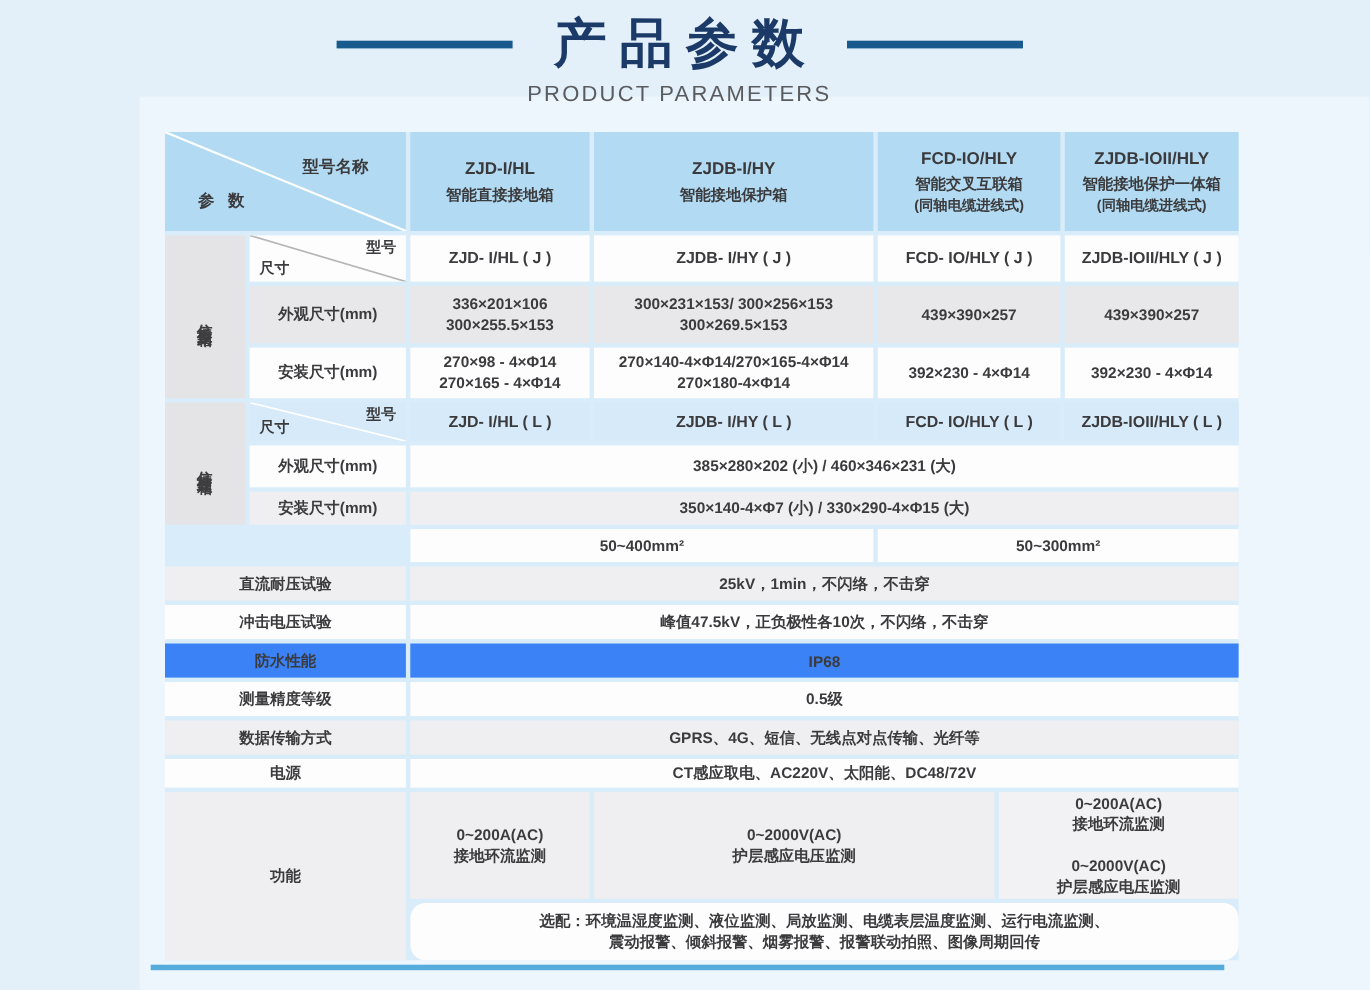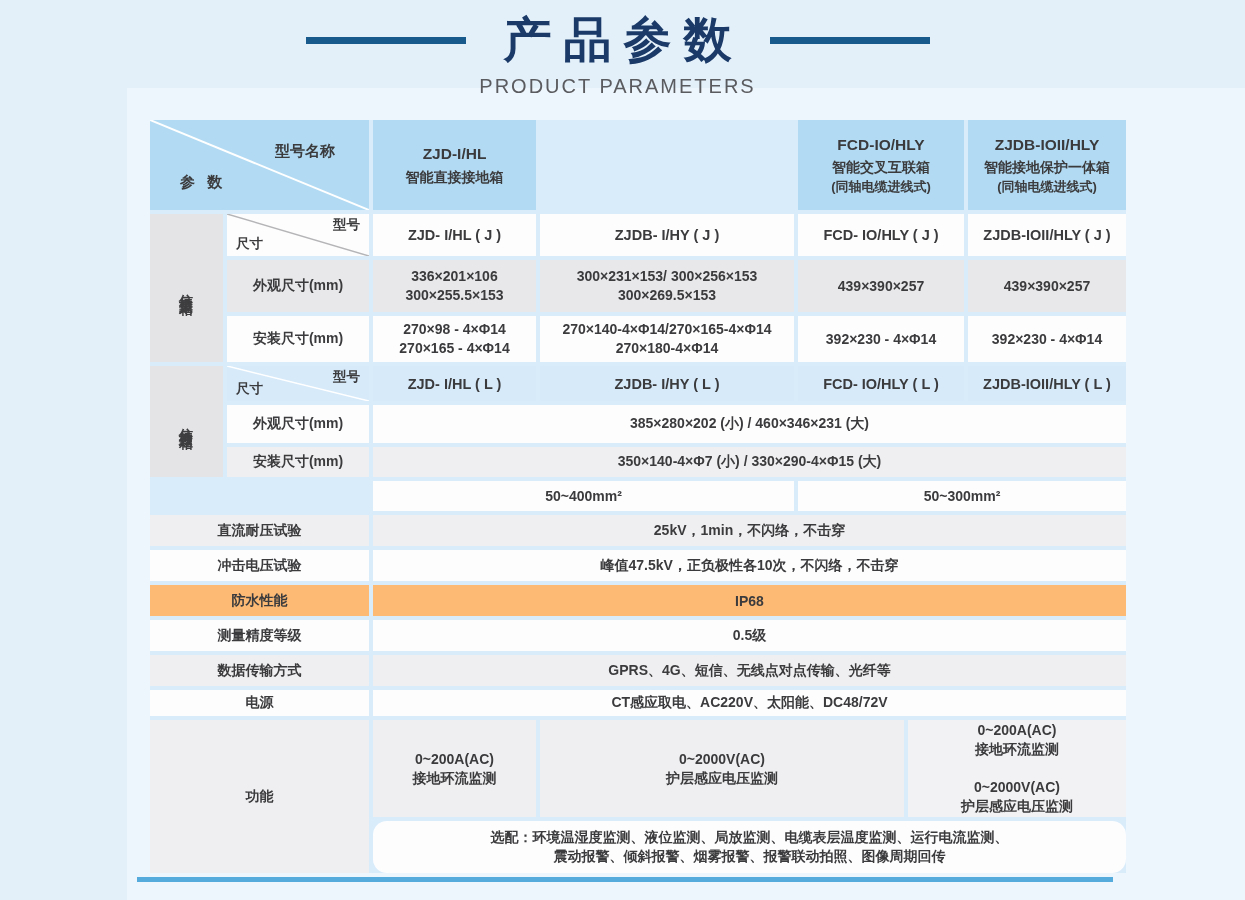--- a/index.html
+++ b/index.html
@@ -27,21 +27,21 @@
   }
   .c{display:flex;flex-direction:column;align-items:center;justify-content:center;text-align:center;position:relative;}
   .pre{white-space:pre-line;line-height:1.35;}
   .bg-h{background:#b2dbf3;}
   .bg-w{background:#fdfdfe;}
   .bg-g1{background:#e8e8ea;}
   .bg-g2{background:#efeff1;}
   .bg-g3{background:#f2f2f4;}
   .bg-sec{background:#e4e4e6;}
   .bg-bl{background:#d6eafa;}
-  .bg-row-bl{background:#fdba74;}
+  .bg-row-bl{background:#3b82f6;}
   .hd-model{font-size:15.5px;font-weight:700;color:#3a3a3c;line-height:1.55;}
   .hd-name{font-size:14px;font-weight:600;line-height:1.5;}
   .hd-note{font-size:13px;font-weight:700;line-height:1.4;}
   .lbl{font-weight:700;}
   .val{font-weight:600;}
   .model-val{font-weight:600;font-size:14.5px;}
   .vertical{writing-mode:vertical-rl;letter-spacing:2px;font-weight:600;color:#3e3e40;}
   .diag-svg{position:absolute;left:0;top:0;width:100%;height:100%;}
   .corner-tr{position:absolute;top:22px;right:34px;font-weight:600;font-size:15px;}
   .corner-bl{position:absolute;bottom:18px;left:30px;font-weight:600;font-size:15px;letter-spacing:4px;}
@@ -75,20 +75,24 @@
   <div class="c bg-h" style="grid-area:1/1/2/3">
     <svg class="diag-svg">
         <line x1="0" y1="0" x2="100%" y2="100%" stroke="#ffffff" stroke-width="2"></line>
       </svg>
     <span class="corner-tr">型号名称</span>
     <span class="corner-bl">参 数</span>
   </div>
   <div class="c bg-h" style="grid-area:1/3/2/4">
     <div class="hd-model">ZJD-I/HL</div>
     <div class="hd-name">智能直接接地箱</div>
+  </div>
+  <div class="c bg-h" style="grid-area:1/4/2/5">
+    <div class="hd-model">ZJDB-I/HY</div>
+    <div class="hd-name">智能接地保护箱</div>
   </div>
   <div class="c bg-h" style="grid-area:1/5/2/6">
     <div class="hd-model">FCD-IO/HLY</div>
     <div class="hd-name">智能交叉互联箱</div>
     <div class="hd-note">(同轴电缆进线式)</div>
   </div>
   <div class="c bg-h" style="grid-area:1/6/2/7">
     <div class="hd-model">ZJDB-IOII/HLY</div>
     <div class="hd-name">智能接地保护一体箱</div>
     <div class="hd-note">(同轴电缆进线式)</div>

